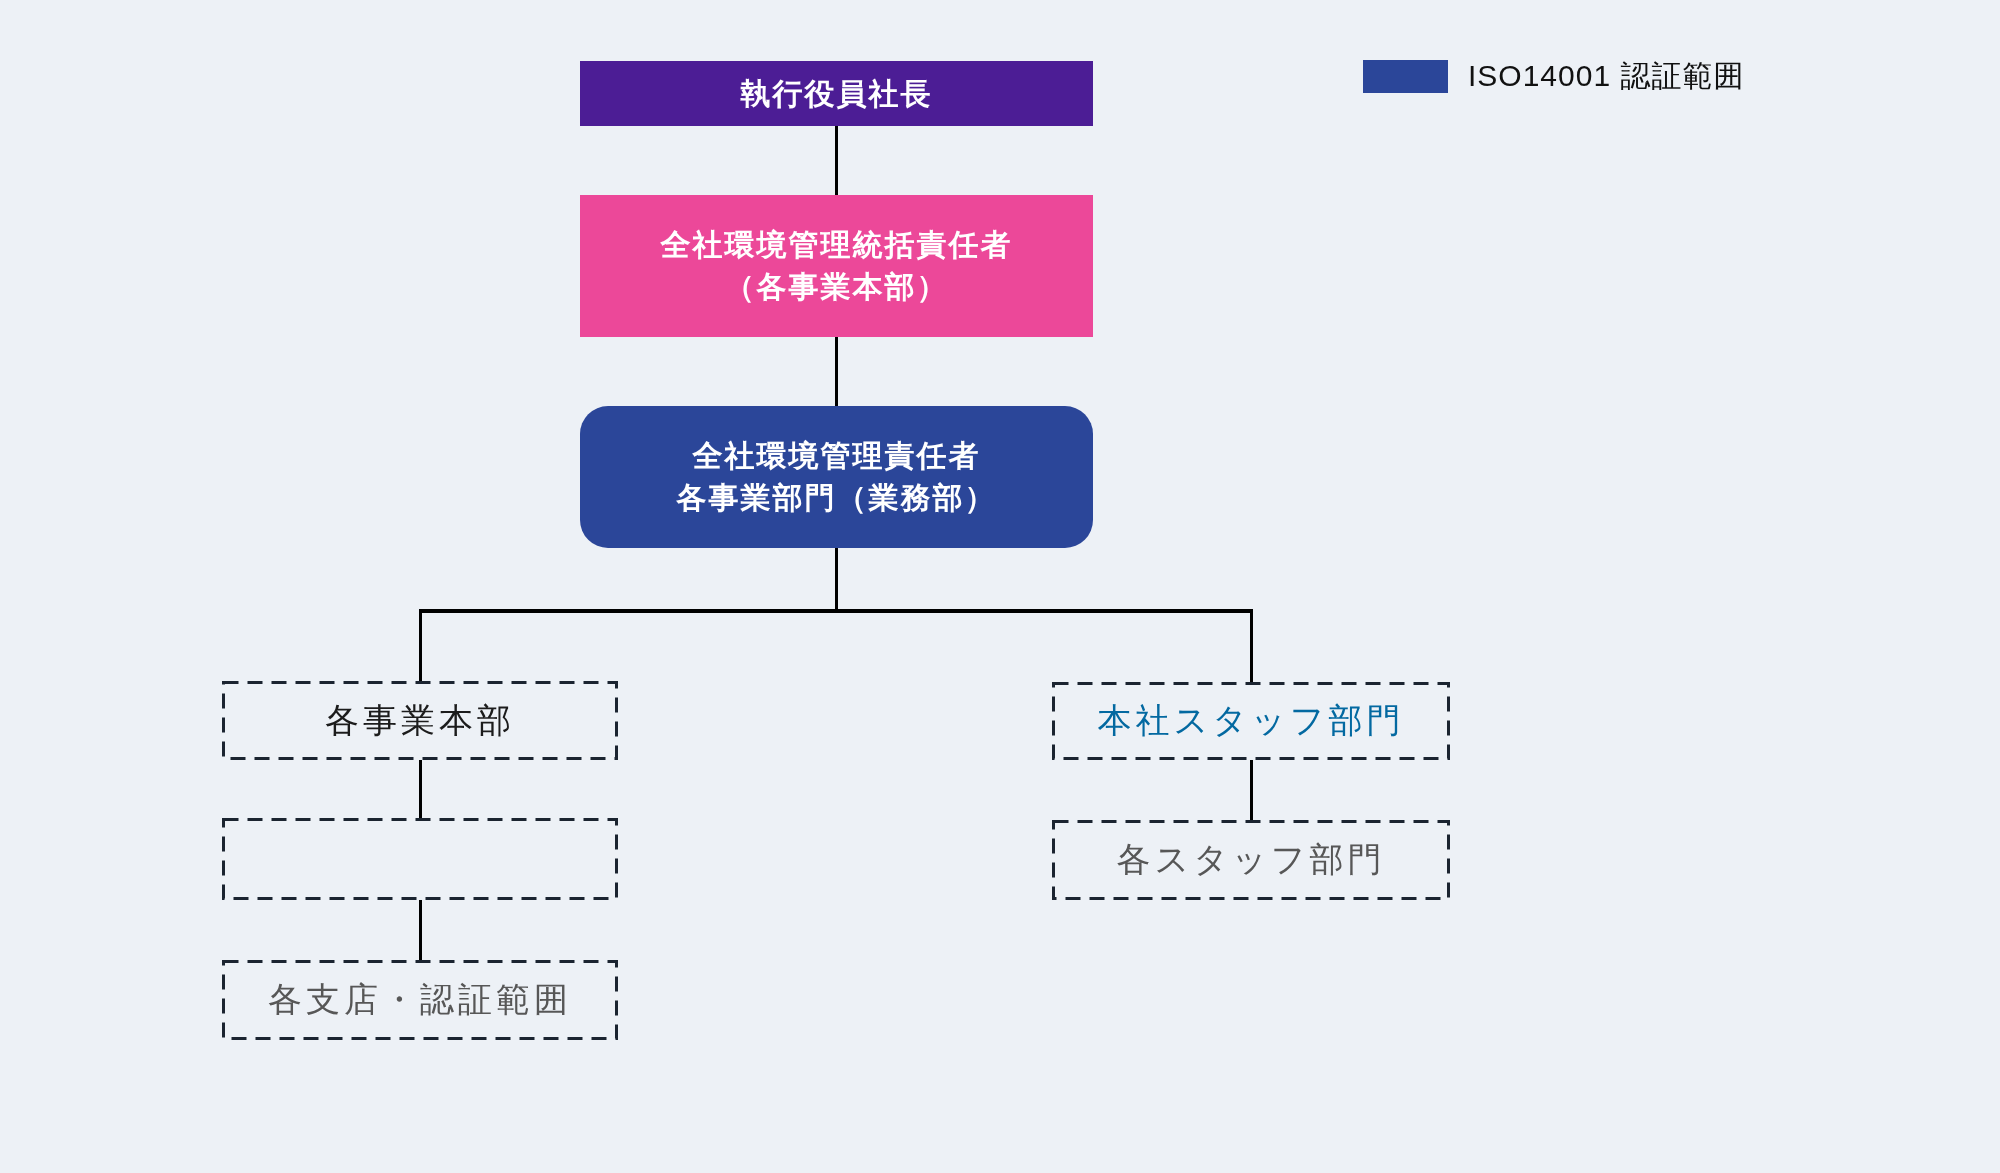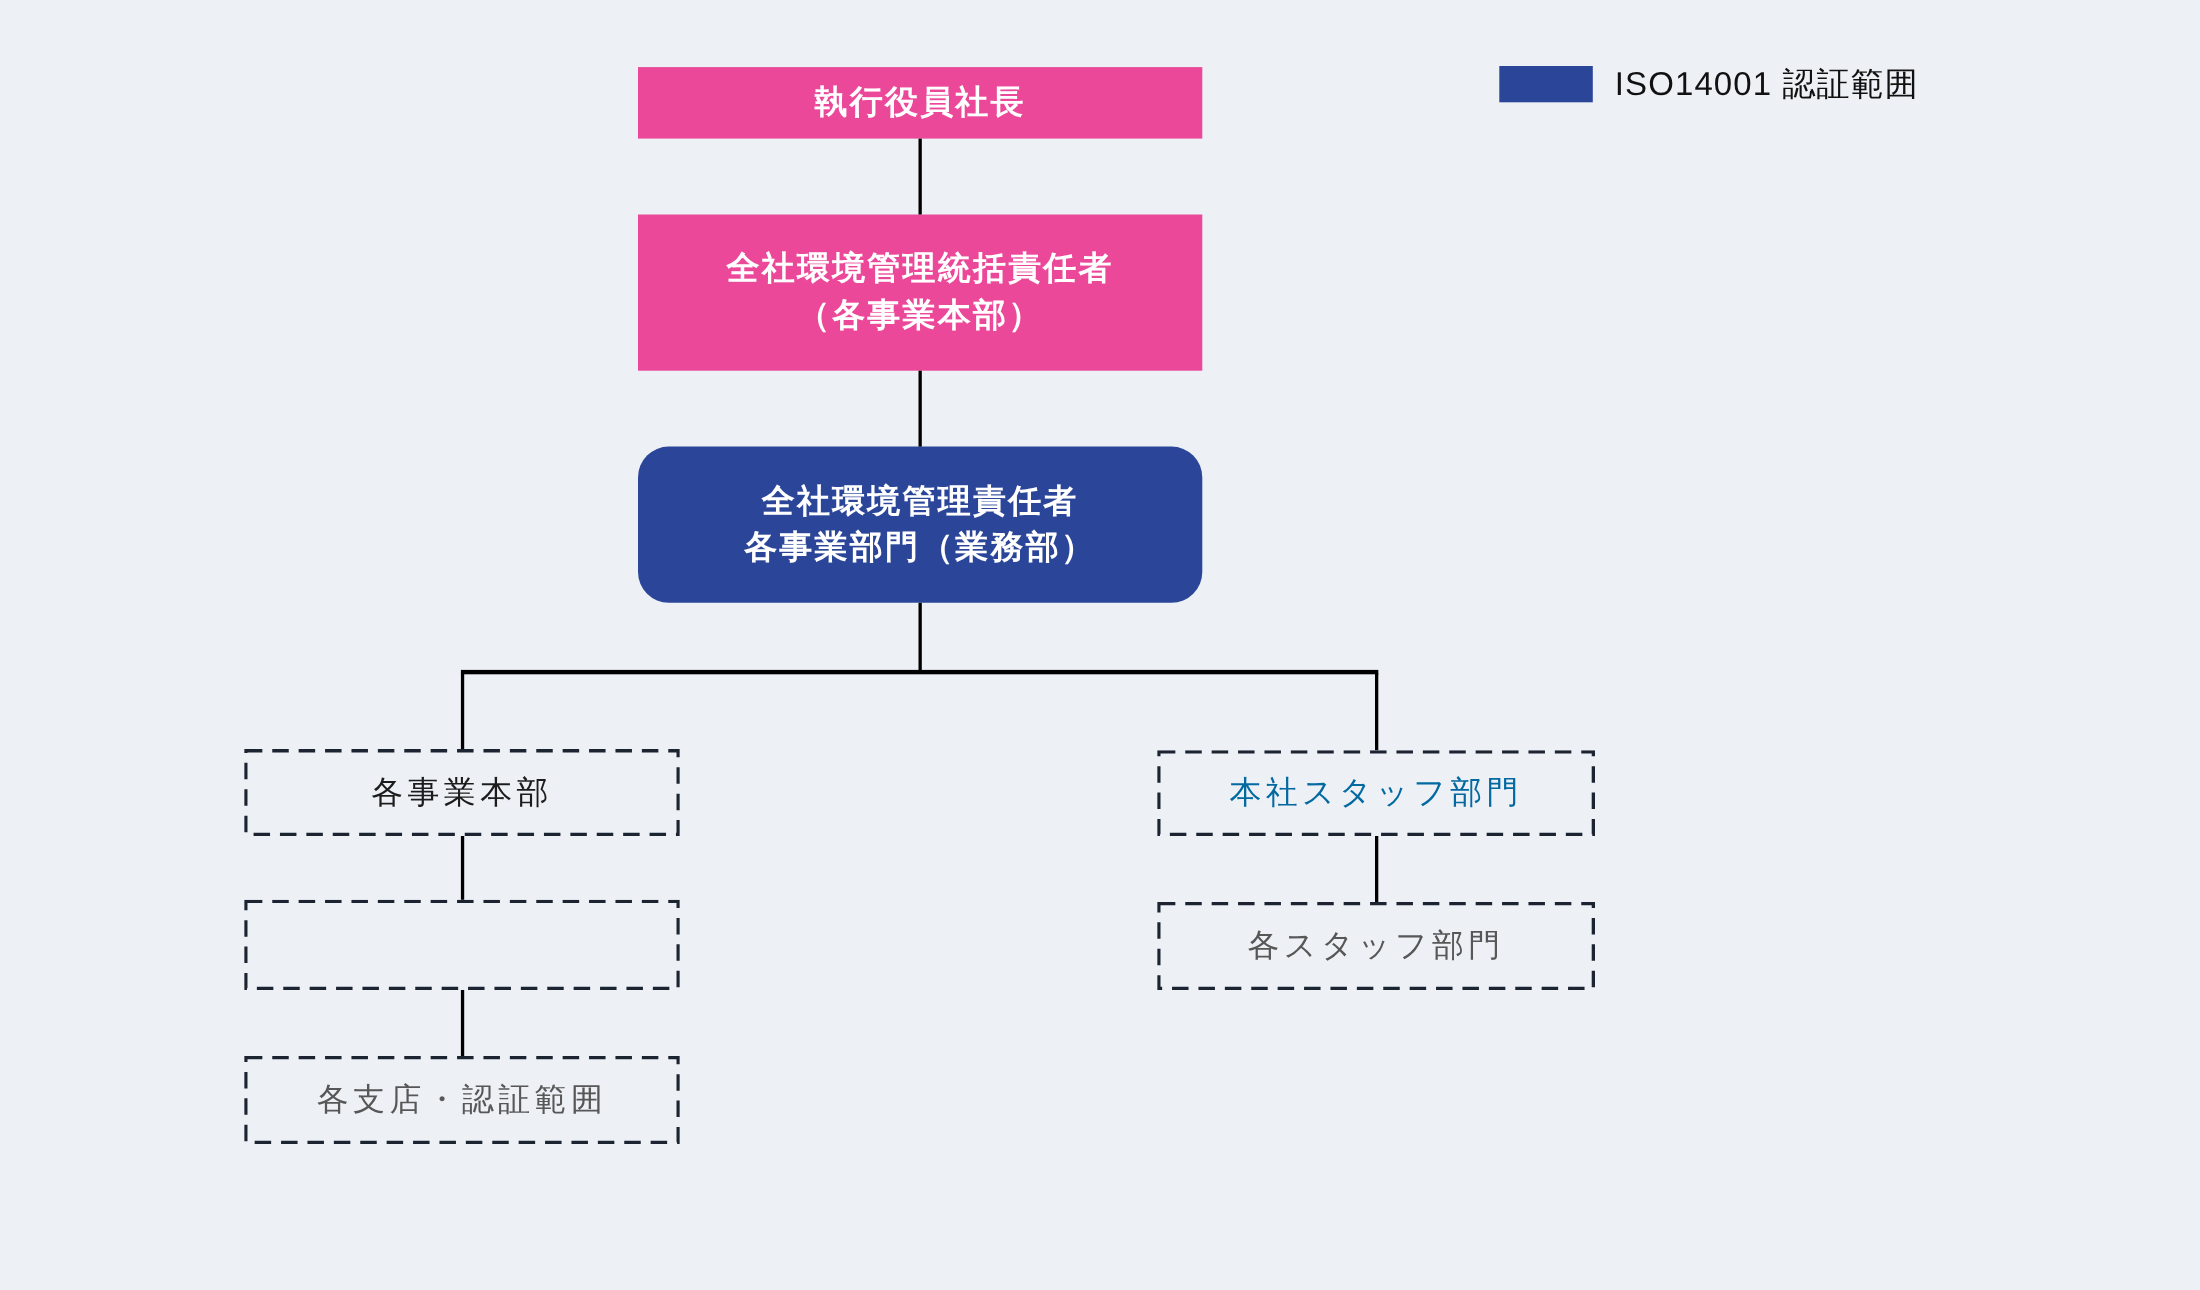--- a/index.html
+++ b/index.html
@@ -26,21 +26,21 @@
     font-size: 30px;
     letter-spacing: 2px;
     text-align: center;
     line-height: 42px;
   }
   .dashed-box {
     position: absolute;
     display: flex;
     align-items: center;
     justify-content: center;
-    font-size: 29px;
+    font-size: 34px;
     letter-spacing: 4px;
     text-align: center;
   }
   .dashed-box svg.dashes {
     position: absolute;
     left: 0;
     top: 0;
     pointer-events: none;
   }
   .dashed-box svg.dashes rect {
@@ -75,21 +75,21 @@
 </head>
 <body>
 
 <div id="canvas" style="background-color: rgb(237, 241, 246);">
 
   <div class="legend" style="left:1363px; top:58px; height:36px;">
     <div class="legend-swatch" style="background-color: rgb(43, 70, 153);"></div>
     <div class="legend-label">ISO14001 認証範囲</div>
   </div>
 
-  <div class="solid-box" style="left: 580px; top: 61px; width: 513px; height: 65px; background-color: #ec4899;">
+  <div class="solid-box" style="left: 580px; top: 61px; width: 513px; height: 65px; background-color: #4c1d95;">
     <span>執行役員社長</span>
   </div>
 
   <div class="solid-box" style="left: 580px; top: 195px; width: 513px; height: 142px; background-color: #ec4899;">
     <span>全社環境管理統括責任者</span>
     <span>（各事業本部）</span>
   </div>
 
   <div class="solid-box" style="left: 580px; top: 406px; width: 513px; height: 142px; background-color: rgb(43, 70, 153); border-radius: 28px;">
     <span>全社環境管理責任者</span>

